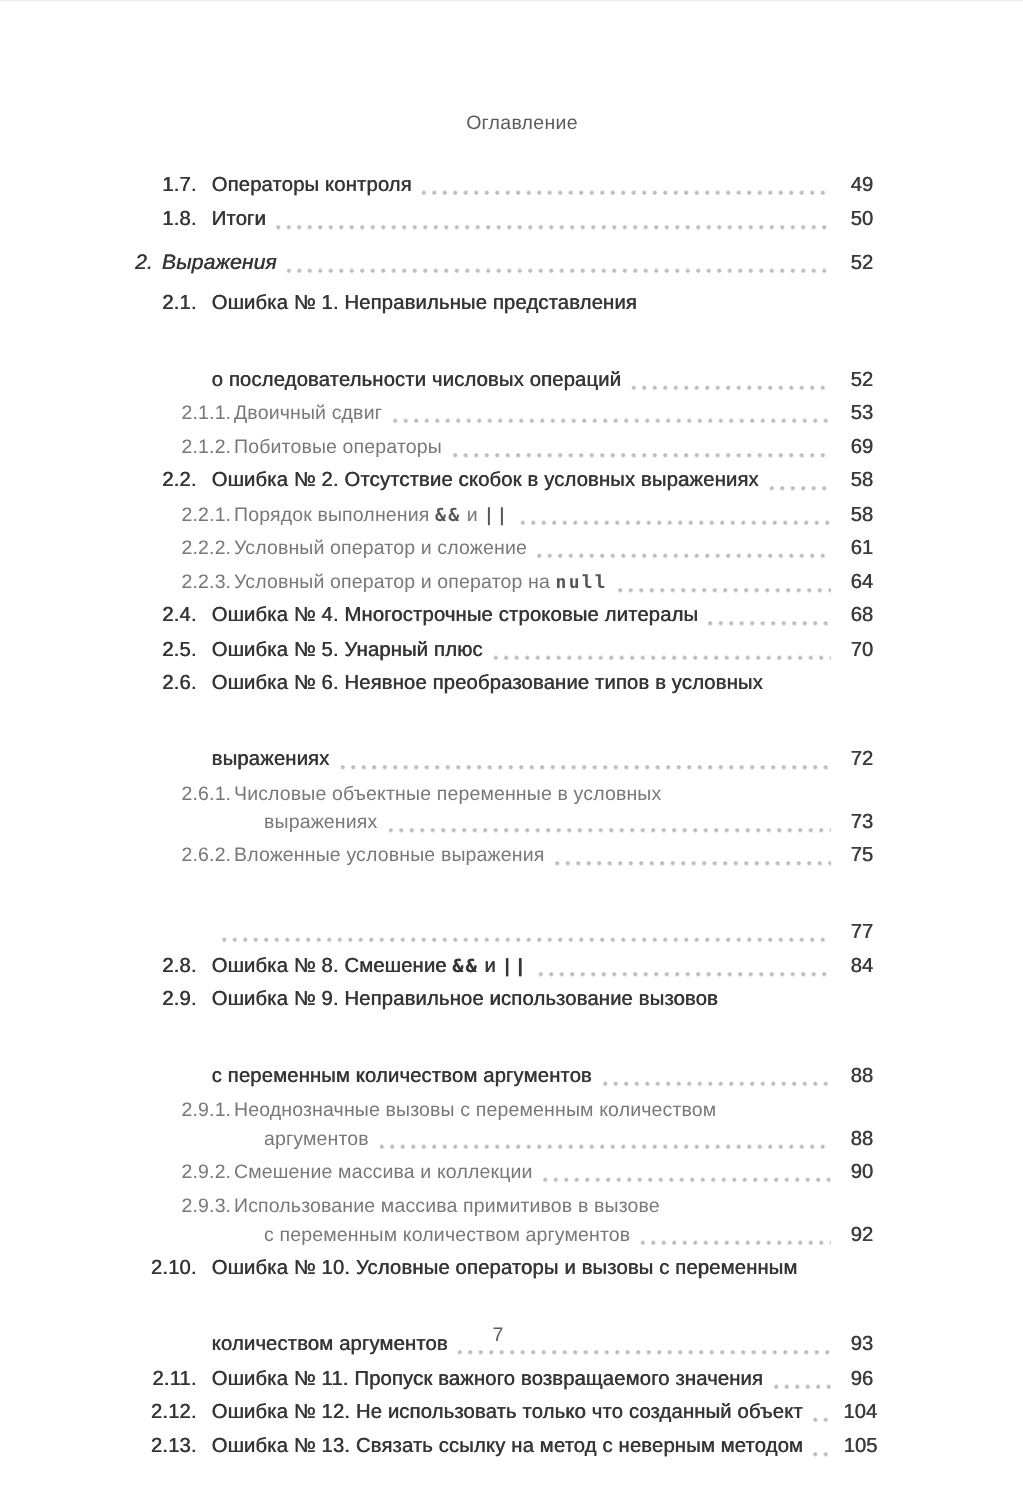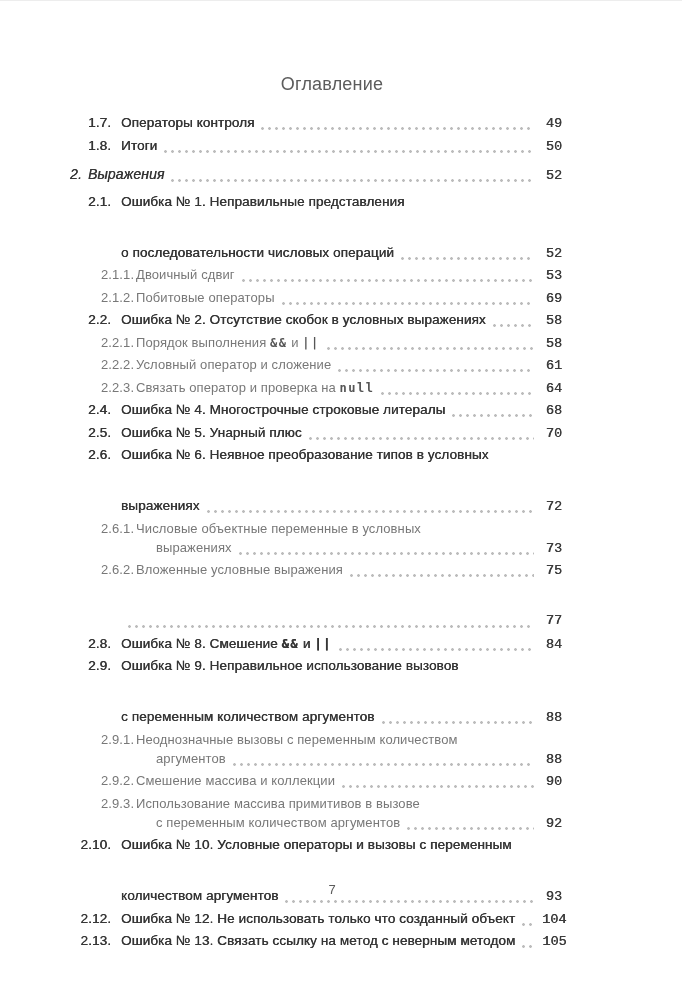--- a/index.html
+++ b/index.html
@@ -12,25 +12,25 @@
   * { margin: 0; padding: 0; box-sizing: border-box; }
   html, body { width: 682px; height: 1000px; }
   body {
     background: #ffffff;
     font-family: "Liberation Sans", sans-serif;
     position: relative;
     overflow: hidden;
     border-top: 1px solid #ededed;
   }
   .page-header {
-    position: absolute; top: 73px; left: 86px; width: 492px;
-    text-align: center; font-size: 18px; letter-spacing: 0.2px;
+    position: absolute; top: 73px; left: 102px; width: 492px;
+    text-align: center; font-size: 13px; letter-spacing: 0.2px;
     color: var(--muted-text);
   }
-  .toc { position: absolute; top: 112px; left: 70px; width: 492px; }
+  .toc { position: absolute; top: 112px; left: 90px; width: 492px; }
   .entry { margin-top: 3.5px; }
   .entry:first-child { margin-top: 0; }
   .entry.lvl1 { margin-top: 10px; }
   .entry.lvl1 + .entry { margin-top: 8px; }
   .line {
     display: flex; align-items: baseline;
     height: 19px; line-height: 19px; white-space: nowrap;
   }
   
   .lvl1 .txt, .lvl1 .num {
@@ -57,21 +57,20 @@
   .leader {
     flex: 1; min-width: 14px; align-self: flex-end;
     height: 5px; margin: 0 2px 0 7px;
     background-image: radial-gradient(circle at 1.5px 1.5px, var(--dot-leader) 1.1px, transparent 1.6px);
     background-size: 7px 3px; background-repeat: repeat-x; background-position: 0 0;
   }
   .pagenum {
     flex: none; min-width: 26px; text-align: right; padding-left: 4px;
     font-size: 13.5px; font-style: normal; color: var(--page-number);
     text-shadow: 0.35px 0 0 currentColor;
-    font-family: Liberation Mono, monospace;
   }
   .page-footer {
     position: absolute; top: 881px; left: 86px; width: 492px;
     text-align: center; font-size: 13px; color: var(--muted-text);
   }
 </style>
 </head>
 <body>
 
 <div class="page-header">Оглавление</div>
@@ -148,21 +147,21 @@
       <div class="line">
         <span class="num">2.2.2.</span>
         <span class="txt"><span>Условный оператор и сложение</span></span>
         <span class="leader"></span>
         <span class="pagenum">61</span>
       </div>
     </div>
     <div class="entry lvl3">
       <div class="line">
         <span class="num">2.2.3.</span>
-        <span class="txt"><span>Связать оператор и проверка на </span><span class="mono">null</span></span>
+        <span class="txt"><span>Условный оператор и оператор на </span><span class="mono">null</span></span>
         <span class="leader"></span>
         <span class="pagenum">64</span>
       </div>
     </div>
     <div class="entry lvl2">
       <div class="line">
         <span class="num">2.4.</span>
         <span class="txt"><span>Ошибка № 4. Многострочные строковые литералы</span></span>
         <span class="leader"></span>
         <span class="pagenum">68</span>
@@ -263,20 +262,28 @@
     </div>
     <div class="entry lvl2">
       <div class="line">
         <span class="num">2.10.</span>
         <span class="txt"><span>Ошибка № 10. Условные операторы и вызовы с переменным</span></span>
       </div>
       <div class="line cont">
         <span class="txt"><span>количеством аргументов</span></span>
         <span class="leader"></span>
         <span class="pagenum">93</span>
+      </div>
+    </div>
+    <div class="entry lvl2">
+      <div class="line">
+        <span class="num">2.11.</span>
+        <span class="txt"><span>Ошибка № 11. Пропуск важного возвращаемого значения</span></span>
+        <span class="leader"></span>
+        <span class="pagenum">96</span>
       </div>
     </div>
     <div class="entry lvl2">
       <div class="line">
         <span class="num">2.12.</span>
         <span class="txt"><span>Ошибка № 12. Не использовать только что созданный объект</span></span>
         <span class="leader"></span>
         <span class="pagenum">104</span>
       </div>
     </div>

